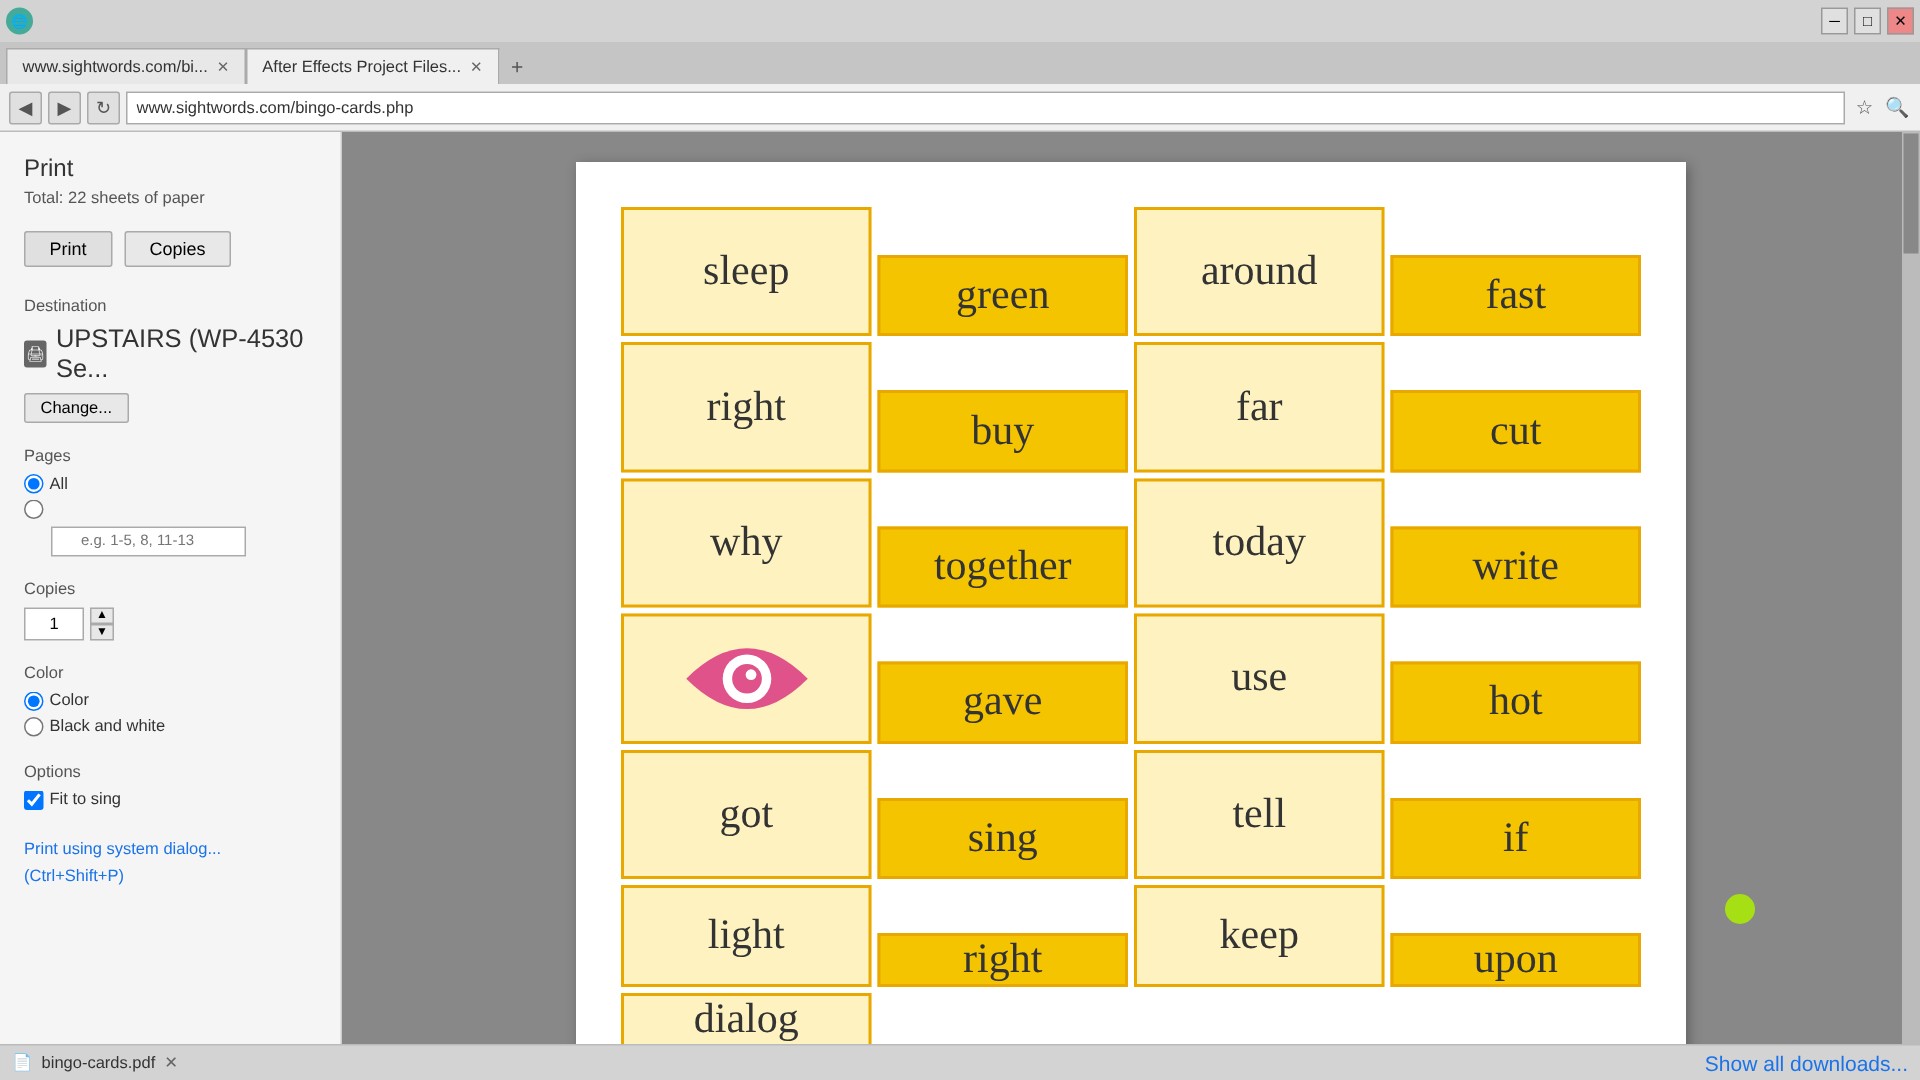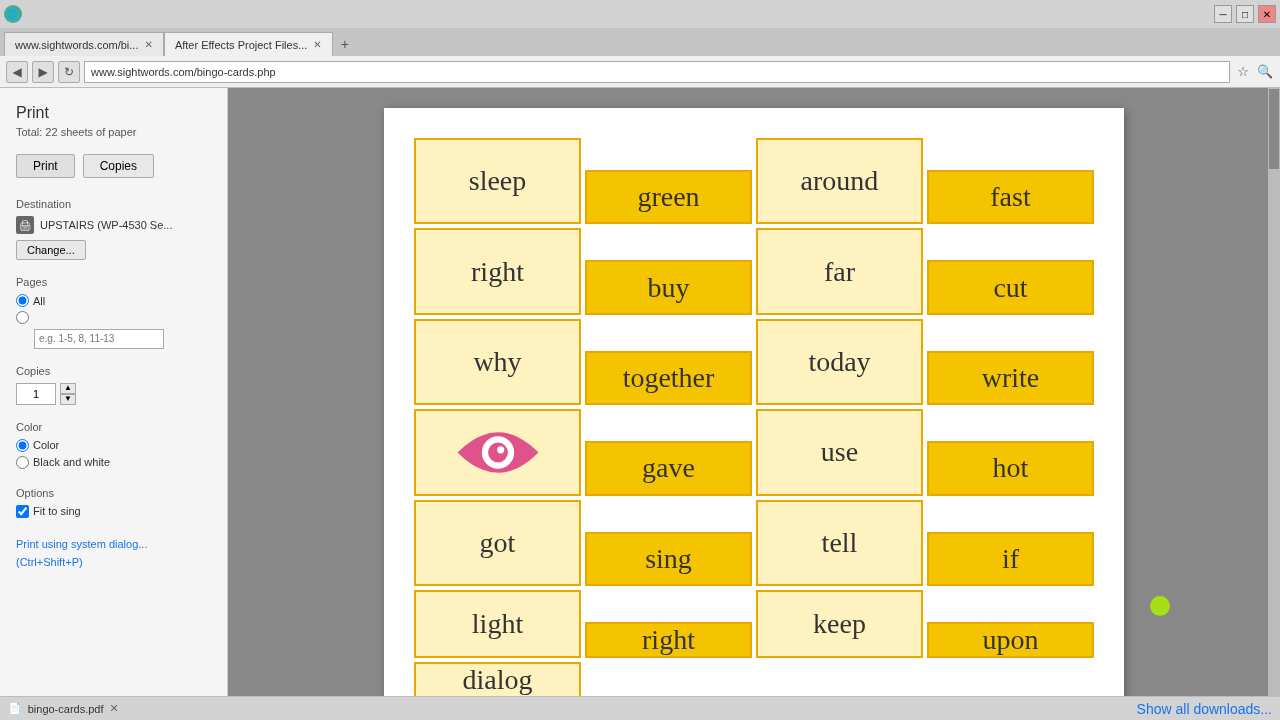--- a/index.html
+++ b/index.html
@@ -103,40 +103,40 @@
       font-size: 12px;
       cursor: pointer;
       background: #e8e8e8;
     }
     .print-btn.primary { background: #e0e0e0; }
 
     .form-section { margin-bottom: 16px; }
     .form-label { font-size: 11px; color: #555; margin-bottom: 6px; display: block; }
     .destination-row { display: flex; align-items: center; gap: 6px; margin-bottom: 6px; }
     .printer-icon { width: 18px; height: 18px; background: #666; border-radius: 2px; display: flex; align-items: center; justify-content: center; }
-    .destination-name { font-size: 11px; color: #333; }
+    .destination-name { font-size: 17px; color: #333; }
     .change-btn {
       padding: 3px 10px;
       border: 1px solid #aaa;
       border-radius: 2px;
       font-size: 11px;
       cursor: pointer;
       background: #e8e8e8;
       display: inline-block;
     }
 
     .radio-group { margin-bottom: 8px; }
     .radio-row { display: flex; align-items: center; gap: 4px; margin-bottom: 4px; font-size: 11px; color: #333; }
     .radio-row input[type="radio"] { margin: 0; }
     .page-range-input {
       width: 130px;
       height: 20px;
       border: 1px solid #aaa;
       font-size: 10px;
-      padding: 0 4px;
+      padding: 0 19px;
       color: #999;
       margin-left: 18px;
     }
 
     .copies-row { display: flex; align-items: center; gap: 4px; }
     .copies-input { width: 40px; height: 22px; border: 1px solid #aaa; text-align: center; font-size: 11px; }
     .stepper { display: flex; flex-direction: column; }
     .stepper-btn { width: 16px; height: 11px; border: 1px solid #aaa; background: #e8e8e8; font-size: 8px; cursor: pointer; display: flex; align-items: center; justify-content: center; line-height: 1; }
 
     .color-section { margin-bottom: 18px; }

